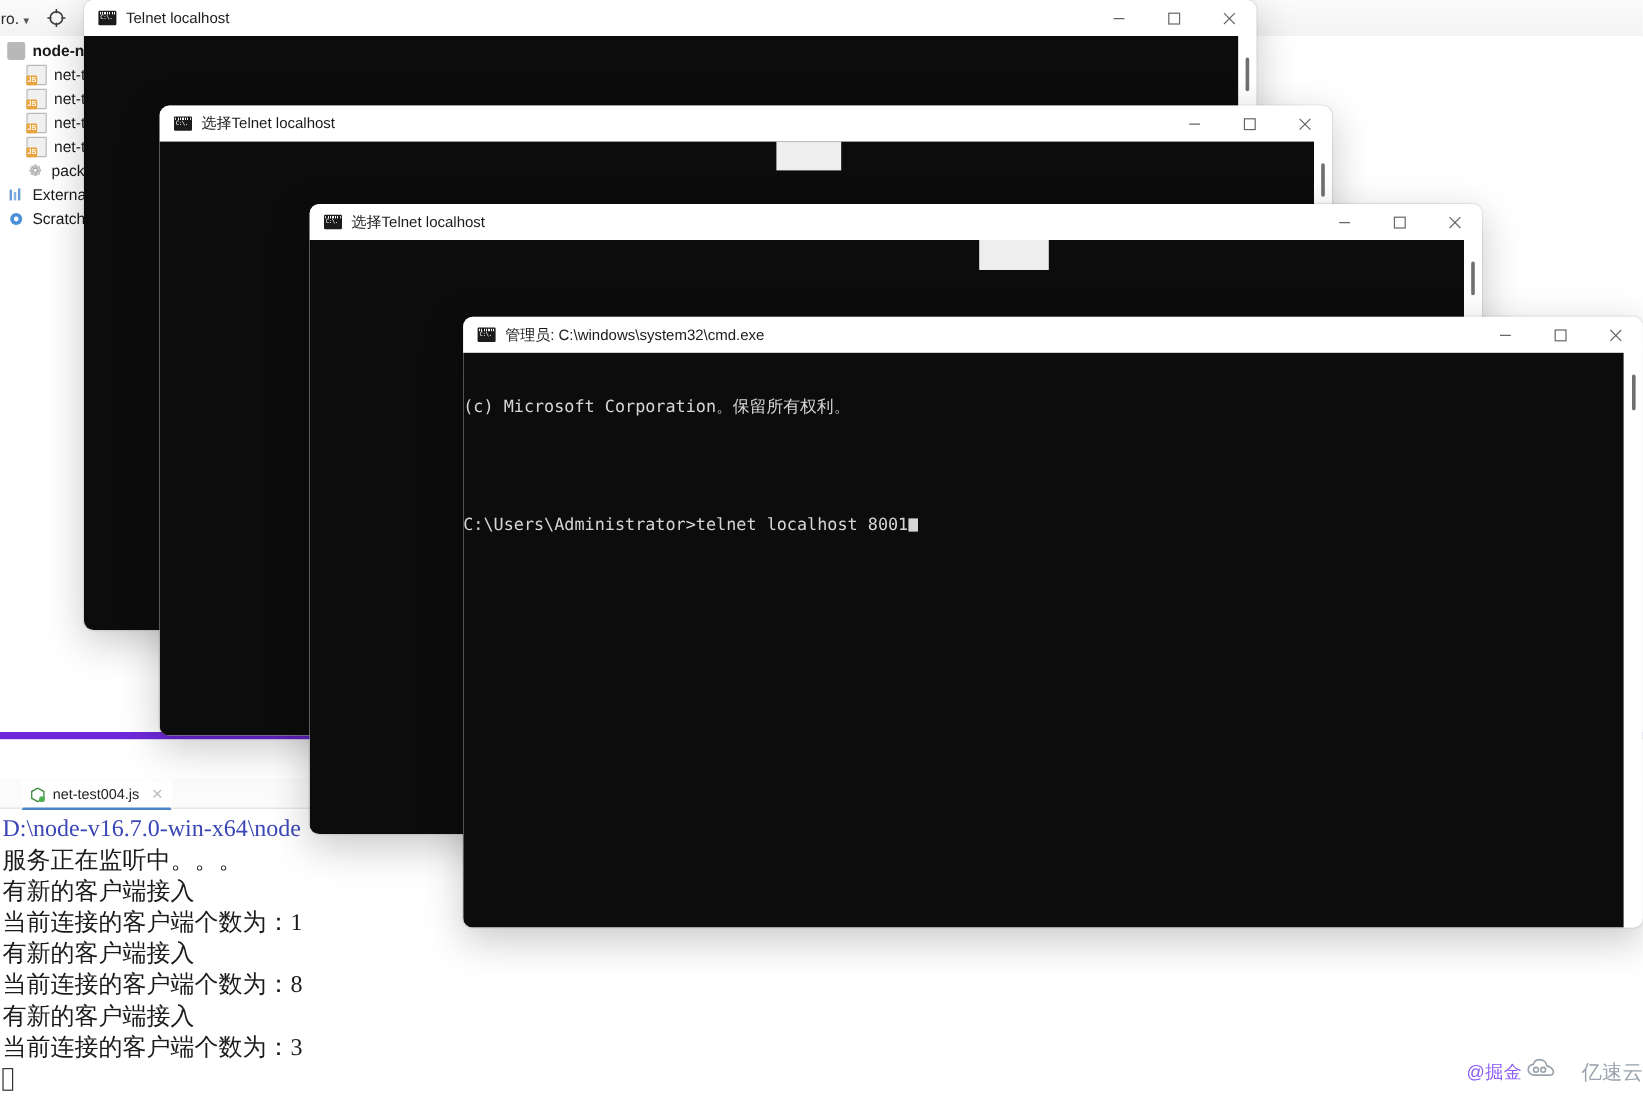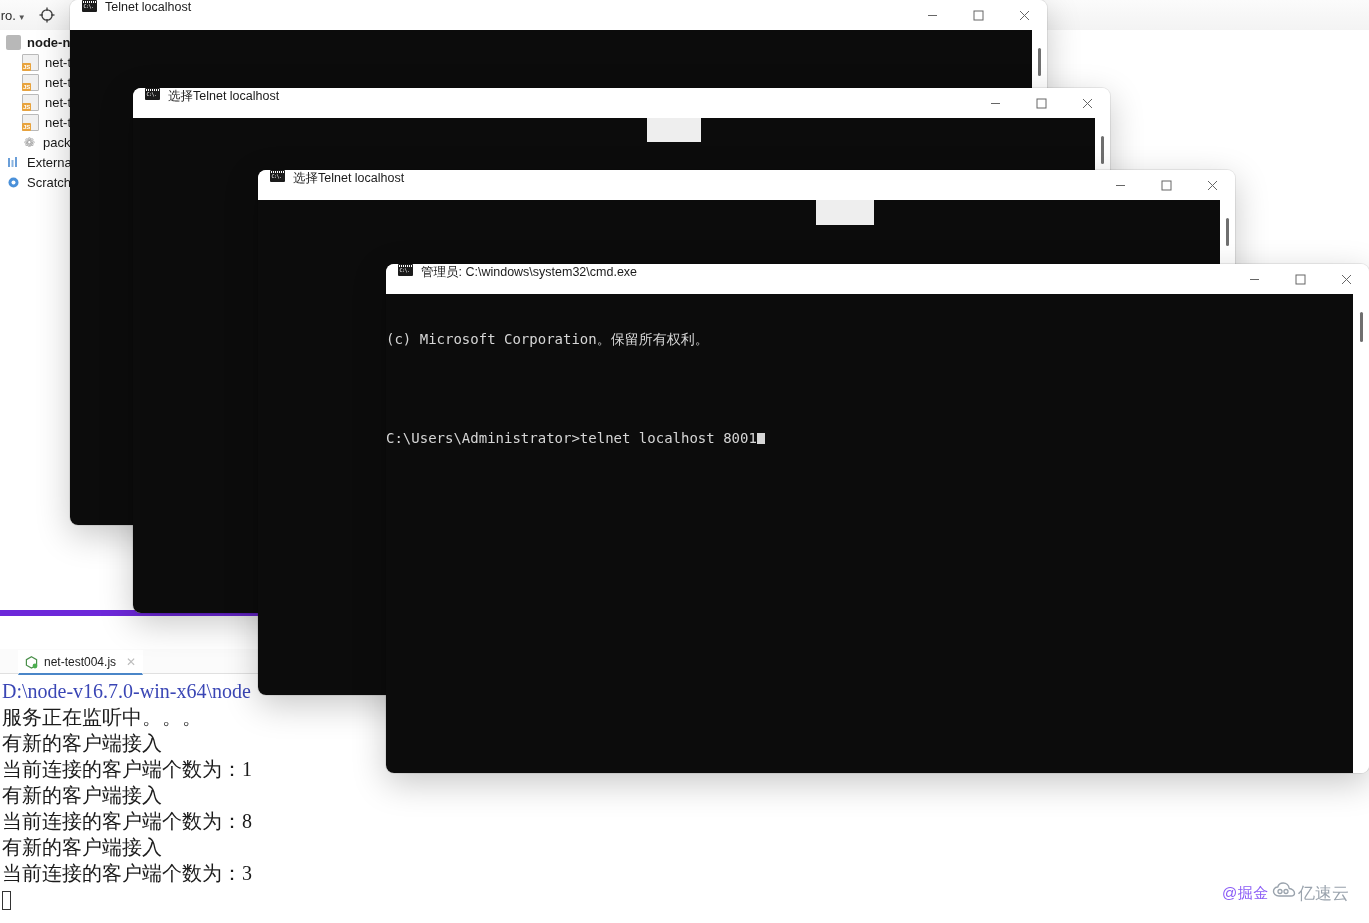--- a/index.html
+++ b/index.html
@@ -92,21 +92,21 @@
   .out-cursor{
     display:inline-block;width:9px;height:19px;border:1.6px solid #333;
     box-sizing:border-box;vertical-align:-4px;
   }
 
   
   .win{position:absolute;border-radius:8px;background:#fff;
        box-shadow:0 0 0 1px rgba(0,0,0,0.07),0 10px 34px rgba(0,0,0,0.22);
        overflow:hidden;}
   .win-title{
-    height:30px;background:#ffffff;display:flex;align-items:flex-start;
+    height:30px;background:#ffffff;display:flex;align-items:center;
     border-radius:8px 8px 0 0;position:relative;
   }
   .win-ico{
     width:15px;height:12px;margin-left:12px;background:#1b1b1b;border-radius:1px;
     position:relative;flex:0 0 15px;
   }
   .win-ico:before{
     content:"";position:absolute;left:1px;top:1px;right:1px;height:2px;
     background:repeating-linear-gradient(90deg,#fff 0 1px,#1b1b1b 1px 2px);
   }
@@ -140,21 +140,21 @@
   .caret{
     display:inline-block;width:8px;height:11px;background:#d6d6d6;vertical-align:-1px;
   }
 
   
   #wm-juejin{
     position:absolute;left:1222px;top:884px;font-size:15px;color:#8b5cf6;
     font-family:"Liberation Sans",sans-serif;letter-spacing:0.5px;
   }
   #wm-yisu{
-    position:absolute;left:1272px;top:882px;display:flex;align-items:center;gap:0;
+    position:absolute;left:1272px;top:882px;display:flex;align-items:center;gap:20px;
     color:#9aa3ad;font-size:17px;font-family:"Liberation Sans",sans-serif;
   }
 </style>
 </head>
 <body>
 
 <div id="ide">
 
   <div id="ide-toolbar">
     <div class="tb-proj">

